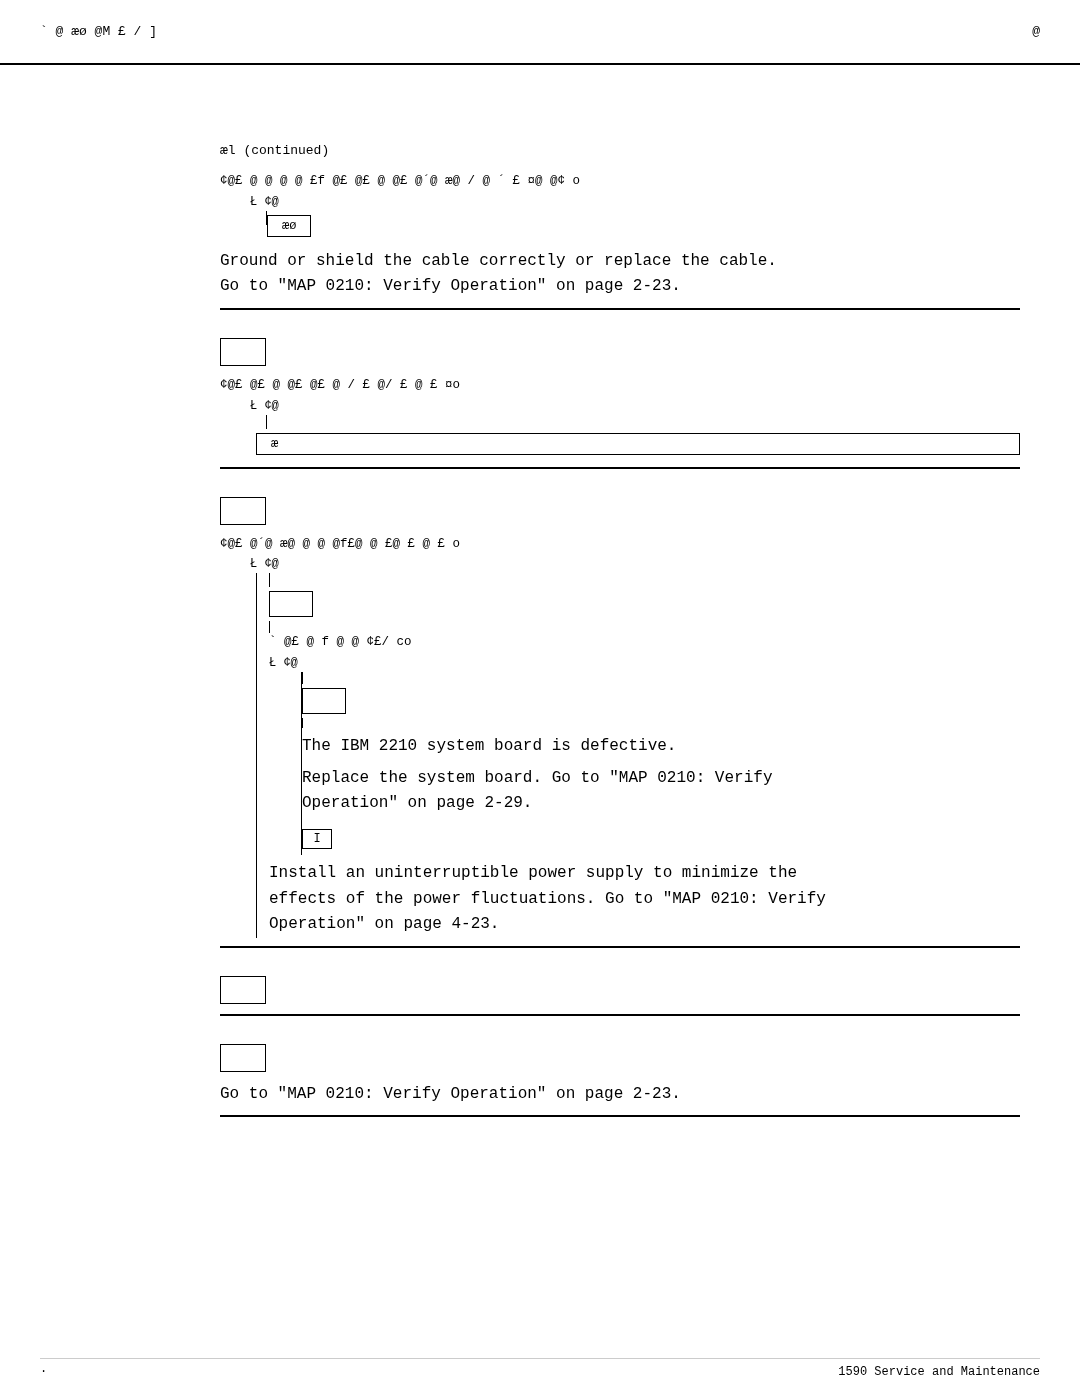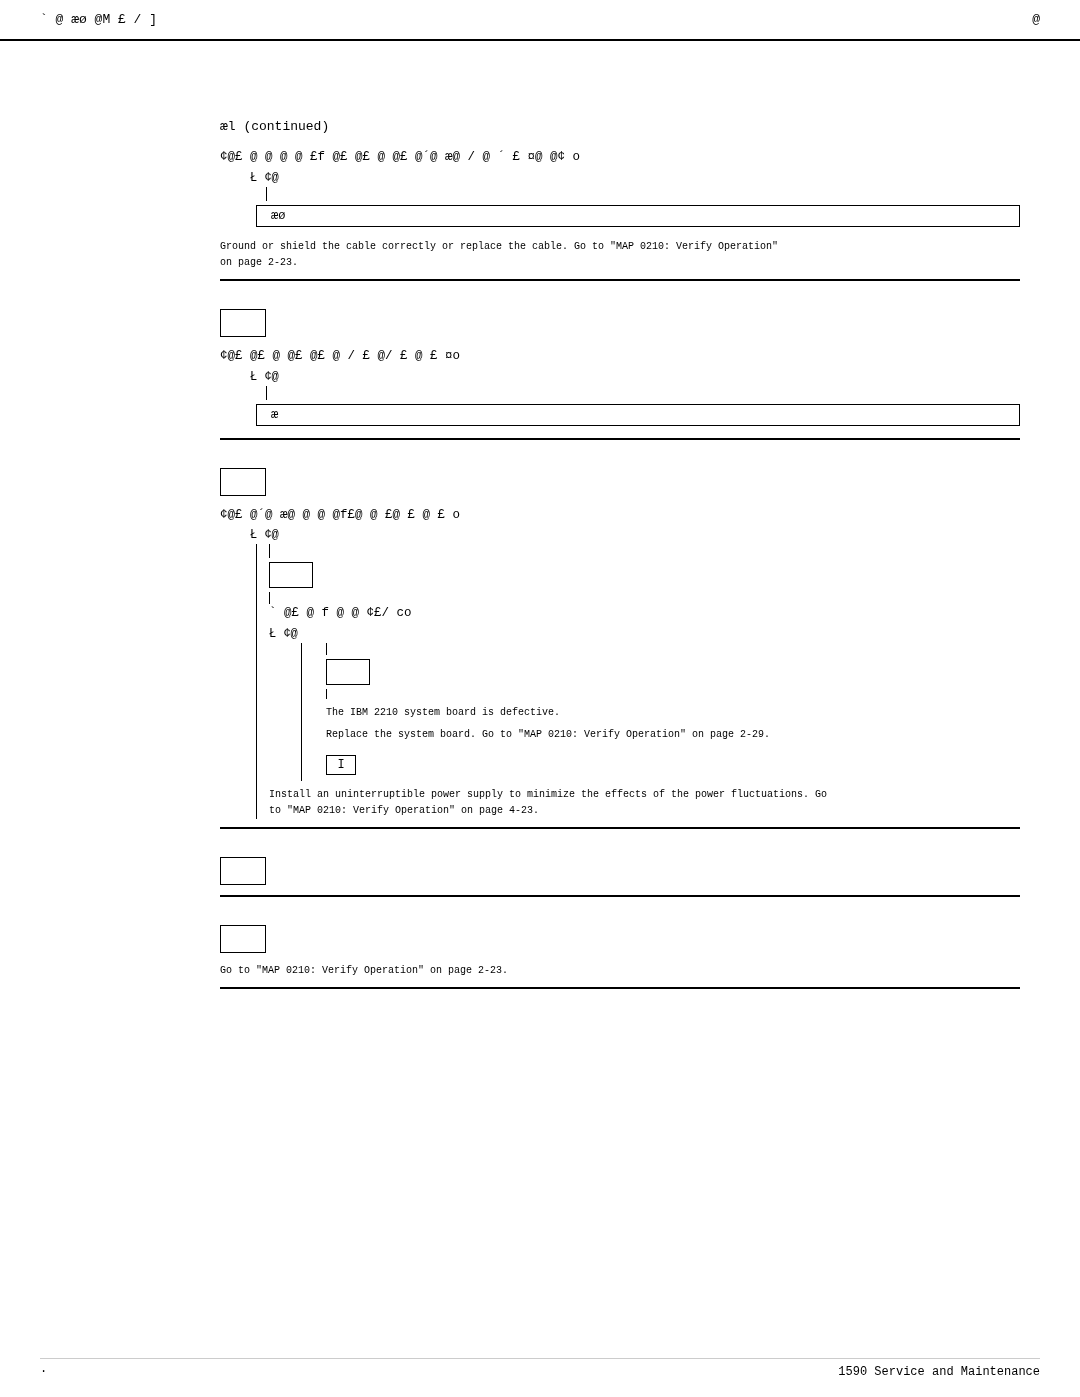--- a/index.html
+++ b/index.html
@@ -8,21 +8,21 @@
       font-family: 'Courier New', Courier, monospace;
       font-size: 13px;
       color: #000;
       width: 1080px;
       min-height: 1397px;
       position: relative;
     }
 
     .page-header {
       border-bottom: 2px solid #000;
-      padding: 12px 40px;
+      padding: 24px 40px;
       display: flex;
       justify-content: space-between;
       align-items: center;
       font-size: 13px;
     }
 
     .page-footer {
       position: absolute;
       bottom: 18px;
       left: 40px;
@@ -73,21 +73,21 @@
       display: inline-block;
       border: 1.5px solid #000;
       padding: 2px 10px;
       font-size: 12px;
       margin: 4px 0;
       min-width: 36px;
       min-height: 22px;
     }
 
     .instruction-text {
-      font-size: 10px;
+      font-size: 16px;
       line-height: 1.6;
       margin-top: 6px;
       margin-bottom: 6px;
       max-width: 560px;
     }
 
     .separator-line {
       border-bottom: 2px solid #000;
       margin: 8px 0 16px 0;
     }
@@ -105,21 +105,21 @@
 <div class="content">
 
   <div class="section-title">æl  (continued)</div>
 
   <div class="flowchart-block">
     <div class="flow-question">
       <span>¢@£ @  @   @  @ £f  @£ @£   @  @£ @´@ æ@ /  @ ´
   £ ¤@  @¢     o</span>
     </div>
     <div class="flow-label indent1">Ł ¢@</div>
-    <div style="display:flex; flex-direction:column; margin-left:36px;">
+    <div style="display:flex; flex-direction:row; margin-left:36px;">
       <div style="border-left:1.5px solid #000; height:14px; margin-left:10px;"></div>
       <div class="diamond-box" style="margin-left:0;">æø</div>
     </div>
     <div class="instruction-text" style="margin-top:8px;">Ground or shield the cable correctly or replace the cable.  Go to "MAP 0210: Verify Operation" on page 2-23.</div>
     <div class="separator-line"></div>
   </div>
 
   <div class="flowchart-block">
 
     <div style="margin-bottom:10px;">
@@ -150,21 +150,21 @@
 
       <div style="border-left:1.5px solid #000; height:14px; margin-left:0; margin-bottom:0;"></div>
       <div class="rect-box" style="width:44px; height:26px; display:block;"></div>
       <div style="border-left:1.5px solid #000; height:12px; margin-left:0;"></div>
 
       <div class="flow-question">
         <span>` @£  @ f @   @ ¢£/   co</span>
       </div>
       <div class="flow-label">Ł ¢@</div>
 
-      <div style="margin-left:32px; border-left:1.5px solid #000; padding-left:24px;">
+      <div style="margin-left:32px; border-left:1.5px solid #000; padding-left:0;">
         <div style="border-left:1.5px solid #000; height:12px; margin-left:0;"></div>
         <div class="rect-box" style="width:44px; height:26px; display:block;"></div>
         <div style="border-left:1.5px solid #000; height:10px; margin-left:0;"></div>
 
         <div class="instruction-text">The IBM 2210 system board is defective.</div>
         <div class="instruction-text">Replace the system board.  Go to "MAP 0210:  Verify Operation" on page 2-29.</div>
 
         
         <div style="border:1.5px solid #000; display:inline-block; padding:2px 10px; font-size:12px; margin: 6px 0; min-width:30px; text-align:center;">
           <span>I</span>

